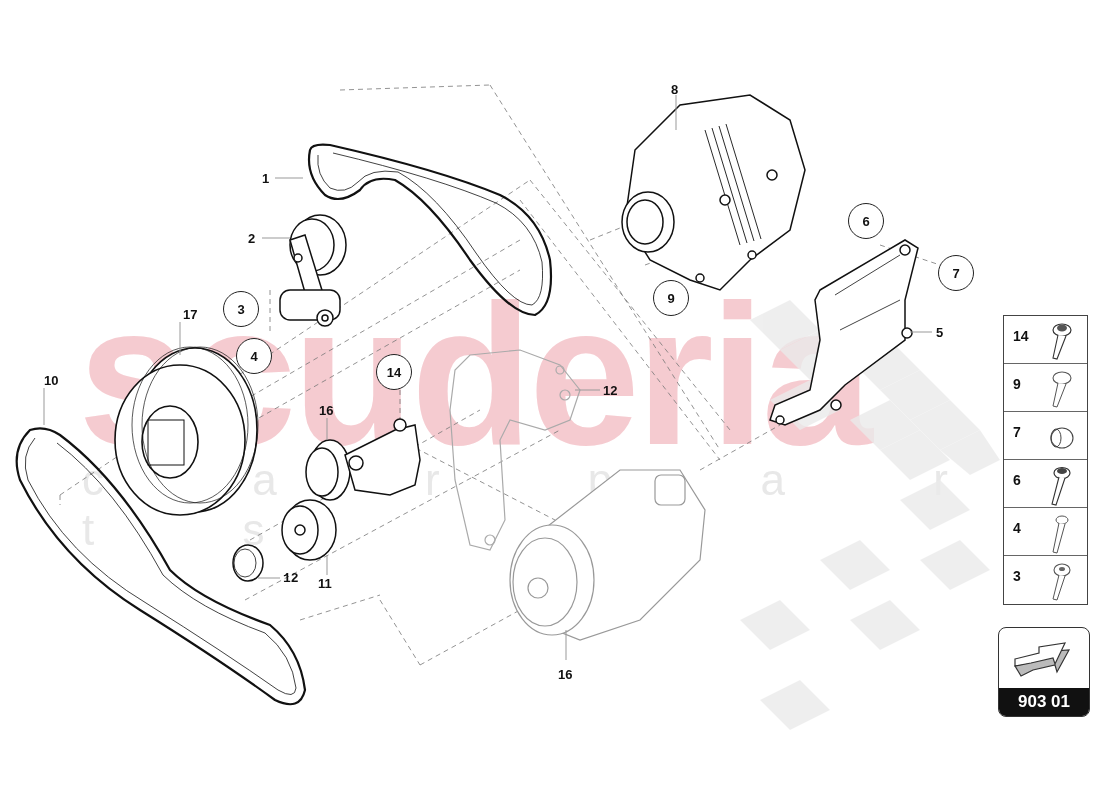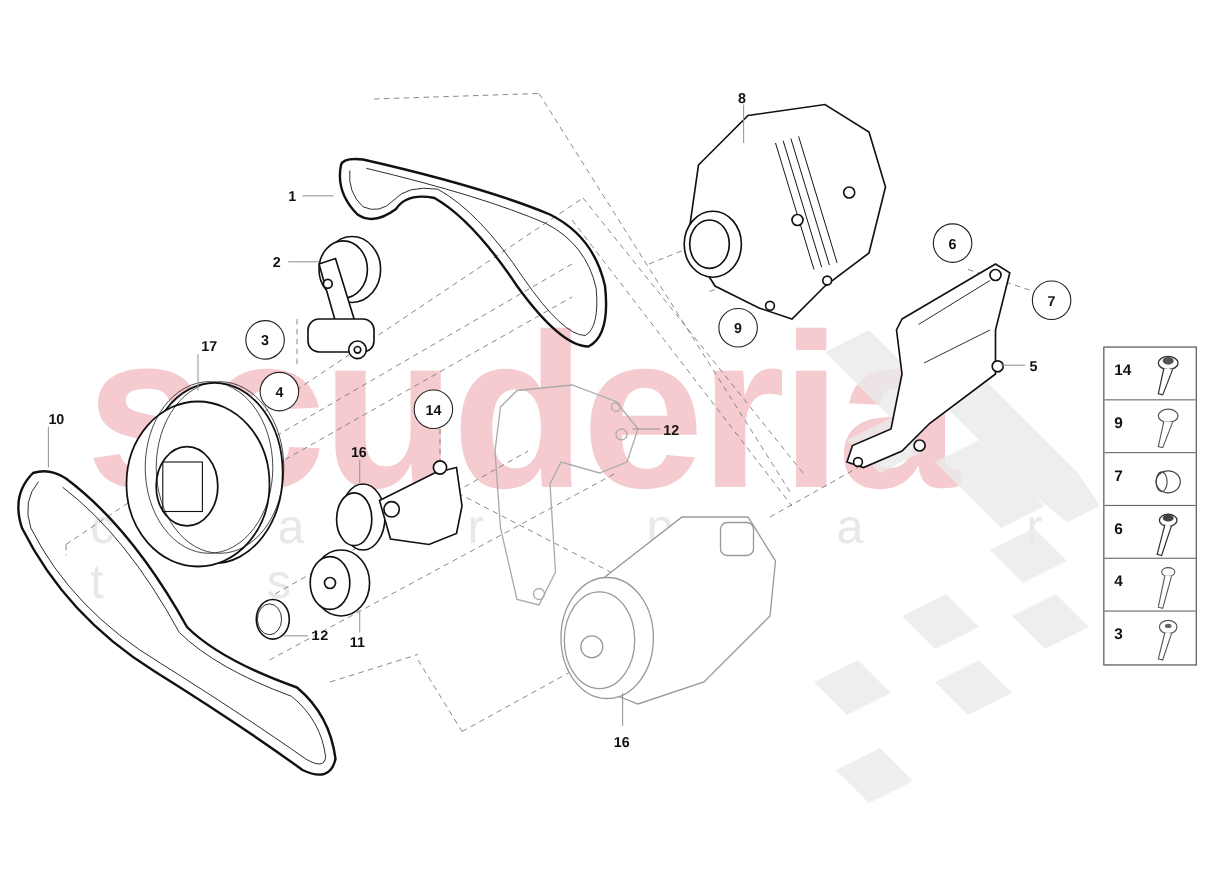--- a/index.html
+++ b/index.html
@@ -231,13 +231,20 @@
     <div class="legend-row">
       <span class="legend-num">3</span>
       <svg class="legend-icon" width="40" height="42">
         <ellipse cx="22" cy="10" rx="8" ry="6" fill="#fff" stroke="#555" stroke-width="1.1"></ellipse>
         <ellipse cx="22" cy="9" rx="3" ry="2" fill="#666"></ellipse>
         <path d="M19,15 L13,39 L17,40 L25,16" fill="#fff" stroke="#555" stroke-width="1"></path>
       </svg>
     </div>
   </div>
 
+  <div class="badge">
+    <svg width="90" height="60">
+      <polygon points="16,38 40,32 42,24 70,22 58,44 56,37 34,42 22,48" fill="#bbb" stroke="#333" stroke-width="1.2"></polygon>
+      <polygon points="16,31 40,25 40,19 66,15 56,36 54,30 32,35 16,38" fill="#fff" stroke="#333" stroke-width="1.2"></polygon>
+    </svg>
+    <div class="badge-label">903 01</div>
+  </div>
 </div>
 
 </body></html>

